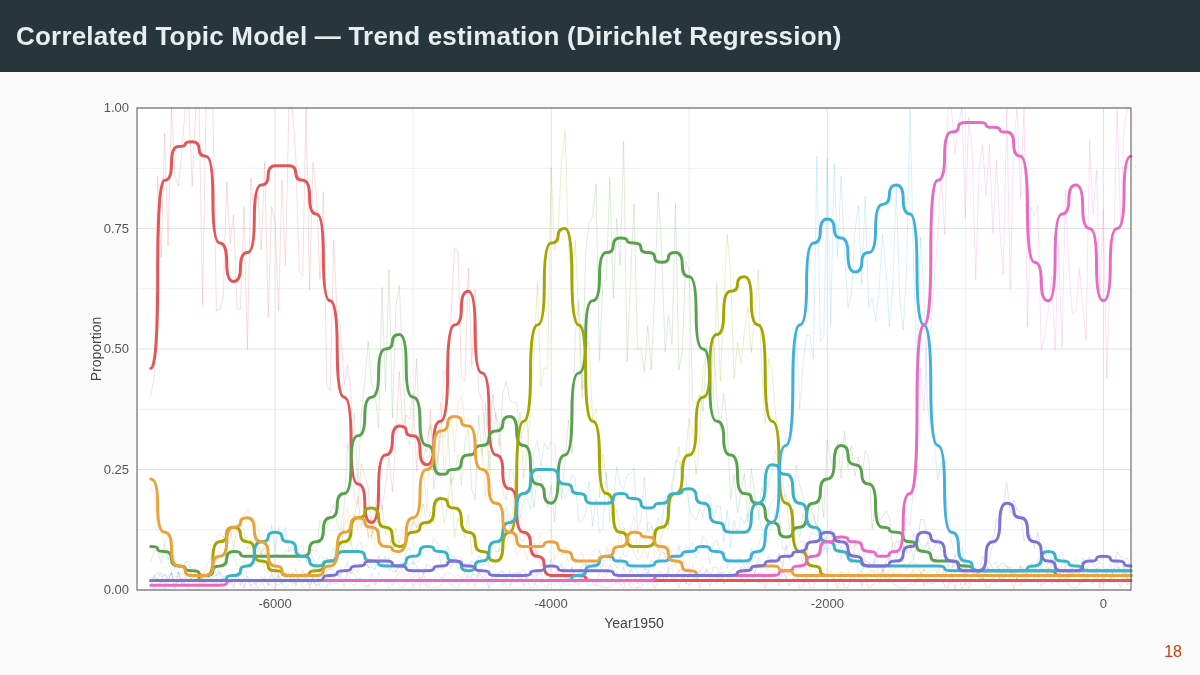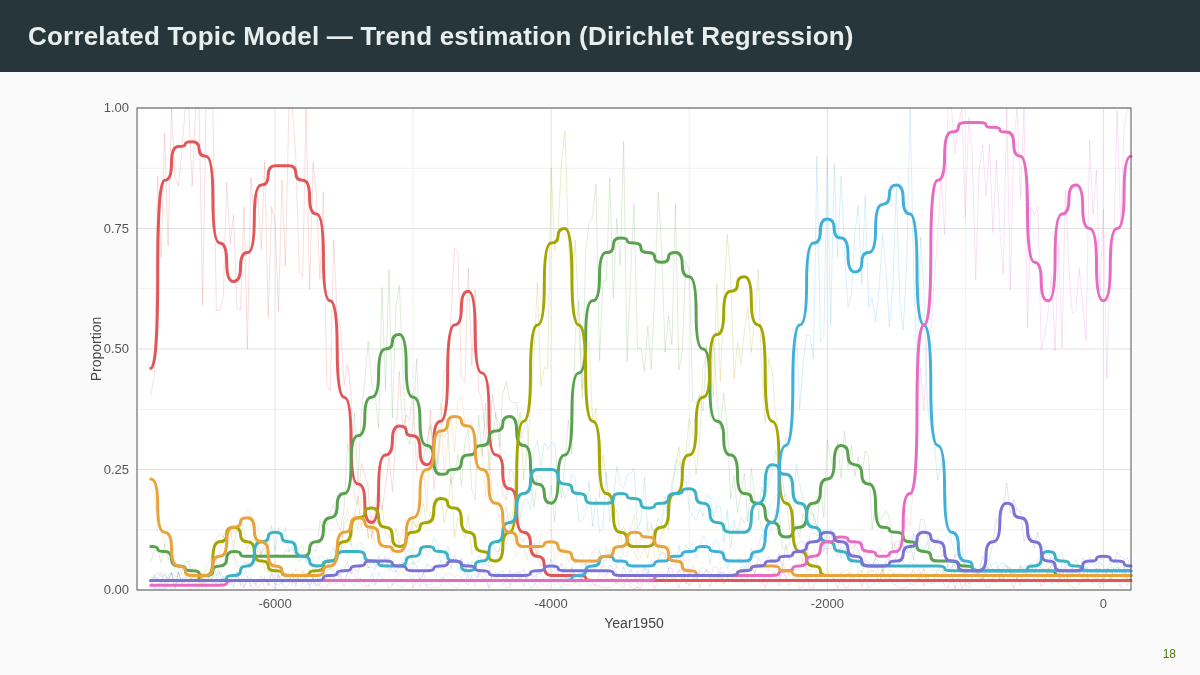--- a/index.html
+++ b/index.html
@@ -11,38 +11,38 @@
     font-family: "Helvetica Neue", Helvetica, Arial, sans-serif;
     color: #222;
     overflow: hidden;
   }
   .header {
     background: #27363b;
     color: #e8eeee;
     height: 72px;
     display: flex;
     align-items: center;
-    padding: 0 28px;
+    padding: 0 16px;
     box-sizing: border-box;
   }
   .header-title {
     font-size: 26px;
     font-weight: 600;
     letter-spacing: 0.2px;
   }
   .slide-body {
     position: relative;
     height: 603px;
   }
   .page-number {
     position: absolute;
-    right: 24px;
+    right: 18px;
     bottom: 14px;
-    color: #4d7c0f;
-    font-size: 12px;
+    color: #c2410c;
+    font-size: 16px;
   }
   .plot-wrap {
     position: absolute;
     left: 85px;
     top: 18px;
     width: 1060px;
     height: 550px;
   }
   svg { display: block; }
   .panel-bg { fill: #ffffff; }

